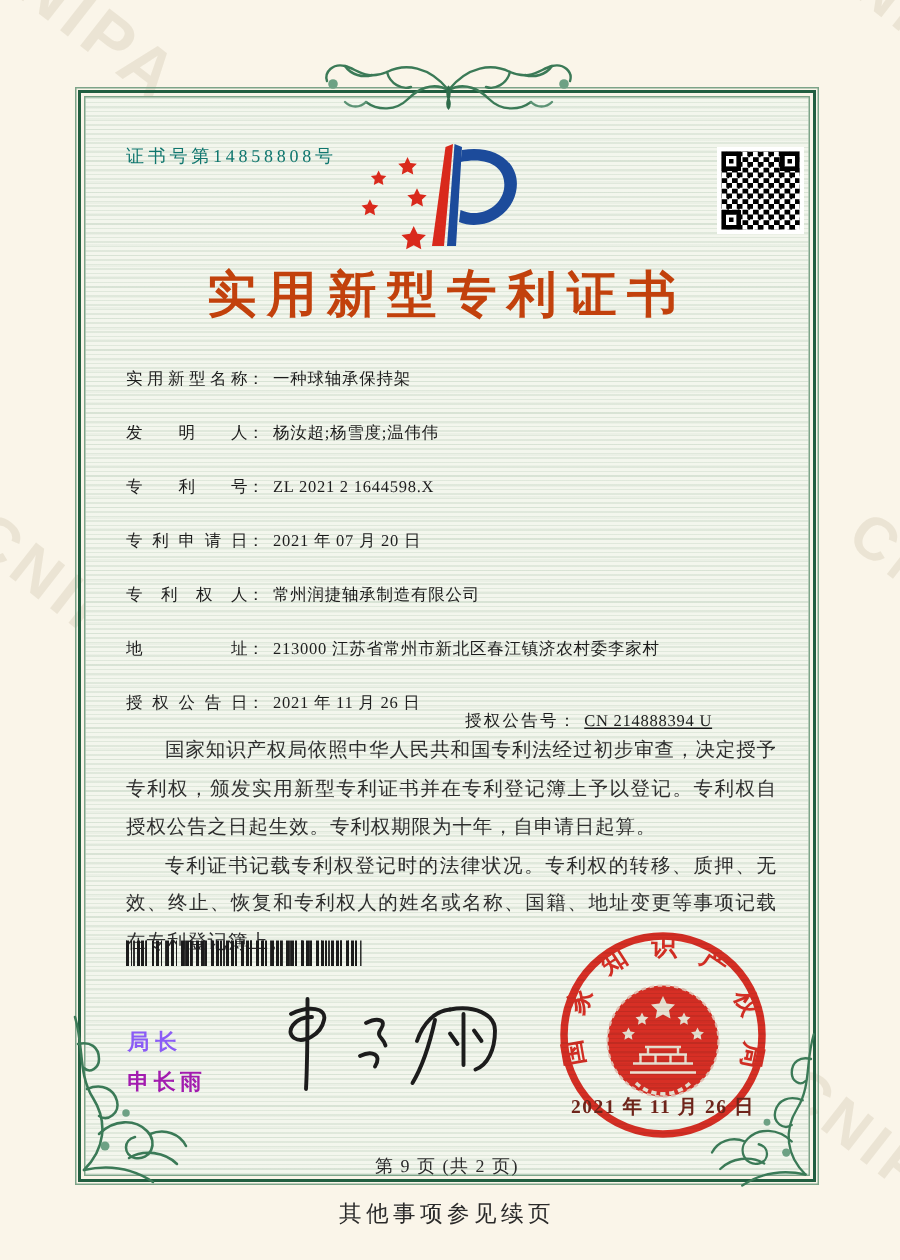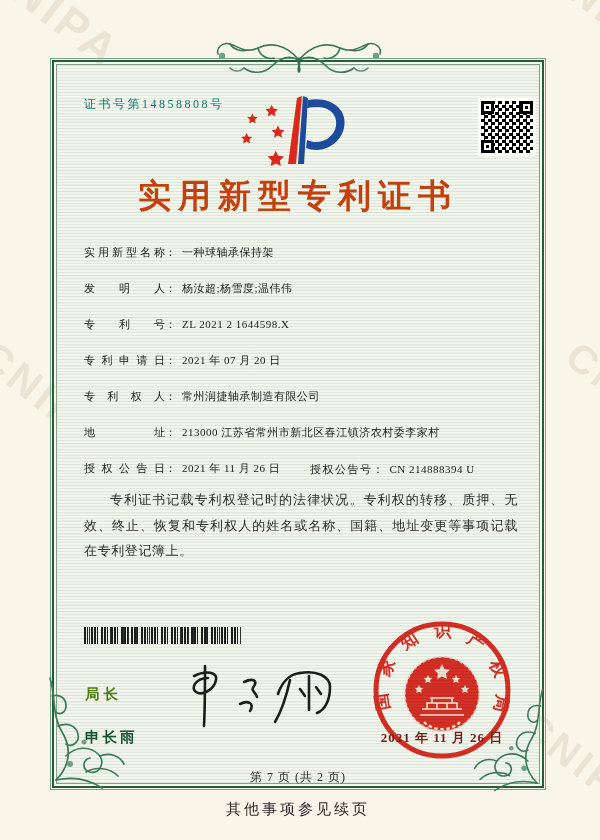--- a/index.html
+++ b/index.html
@@ -72,46 +72,46 @@
     text-align:center; font-size:33px; font-weight:bold;
     letter-spacing:7px; color:#c2410c;
   }
   
   .field-row { position:absolute; left:84px; z-index:4; font-size:11px; white-space:nowrap; }
   .f-label { display:inline-block; width:81px; text-align:justify; text-align-last:justify; color:#1c1c1c; }
   .f-colon { display:inline-block; margin-right:6px; }
   .f-value { letter-spacing:0.5px; color:#1c1c1c; }
   .row-1{ top:245px; } .row-2{ top:281px; } .row-3{ top:317px; }
   .row-4{ top:353px; } .row-5{ top:389px; } .row-6{ top:425px; } .row-7{ top:461px; }
-  .pair2 { position:absolute; left:226px; top:1px; white-space:nowrap; }
+  .pair2 { position:absolute; left:226px; top:12px; white-space:nowrap;text-decoration:underline; }
   .pair2 .f-label { width:auto; letter-spacing:1.5px; }
   
   .body-text {
     position:absolute; left:84px; top:487px; width:434px; z-index:4;
     font-size:13px; line-height:25.5px; color:#2e2e2e; letter-spacing:0.6px;
     text-align:justify;
   }
   .body-text p { text-indent:2em; }
   
   .barcode {
     position:absolute; left:84px; top:627px; width:157px; height:17px; z-index:4;
     background-image:
       repeating-linear-gradient(90deg,#1c1c1c 0 2px,rgba(0,0,0,0) 2px 3px,#1c1c1c 3px 4px,rgba(0,0,0,0) 4px 7px,#1c1c1c 7px 9px,rgba(0,0,0,0) 9px 10px),
       repeating-linear-gradient(90deg,rgba(28,28,28,0.9) 0 1px,rgba(0,0,0,0) 1px 5px,rgba(28,28,28,0.9) 5px 6px,rgba(0,0,0,0) 6px 13px);
   }
   
   .director-title {
     position:absolute; left:85px; top:685px; z-index:4;
     font-family:"Liberation Sans","DejaVu Sans",sans-serif;
-    font-size:14.5px; font-weight:600; letter-spacing:4px; color:#4d7c0f;
+    font-size:14.5px; font-weight:600; letter-spacing:4px; color:#8b5cf6;
   }
   .director-name {
     position:absolute; left:85px; top:712px; z-index:4;
     font-family:"Liberation Sans","DejaVu Sans",sans-serif;
-    font-size:14.5px; font-weight:600; letter-spacing:3px; color:#14532d;margin-top:16px;
+    font-size:14.5px; font-weight:600; letter-spacing:3px; color:#a21caf;
   }
   .signature { position:absolute; left:178px; top:660px; z-index:5; }
   
   .seal { position:absolute; left:366px; top:614px; z-index:6; opacity:0.95; mix-blend-mode:multiply; }
   .seal-date {
     position:absolute; left:360px; top:729px; width:164px; z-index:7;
     text-align:center; font-size:13px; font-weight:bold; color:#6e241a;
     letter-spacing:1px; white-space:nowrap;
   }
   
@@ -236,20 +236,21 @@
   <span class="f-label">地址</span><span class="f-colon">：</span><span class="f-value">213000 江苏省常州市新北区春江镇济农村委李家村</span>
 </div>
 <div class="field-row row-7" style="position:absolute;">
   <span class="f-label">授权公告日</span><span class="f-colon">：</span><span class="f-value">2021 年 11 月 26 日</span>
   <span class="pair2">
     <span class="f-label">授权公告号</span><span class="f-colon">：</span><span class="f-value">CN 214888394 U</span>
   </span>
 </div>
 
 <div class="body-text">
+  <p>国家知识产权局依照中华人民共和国专利法经过初步审查，决定授予专利权，颁发实用新型专利证书并在专利登记簿上予以登记。专利权自授权公告之日起生效。专利权期限为十年，自申请日起算。</p>
   <p>专利证书记载专利权登记时的法律状况。专利权的转移、质押、无效、终止、恢复和专利权人的姓名或名称、国籍、地址变更等事项记载在专利登记簿上。</p>
 </div>
 
 <div class="barcode"></div>
 
 <div class="director-title">局长</div>
 <div class="director-name">申长雨</div>
 
 <svg class="signature" width="162" height="74" viewBox="0 0 162 74" aria-label="申长雨">
   <g fill="none" stroke="#1c1c1c" stroke-width="2.6" stroke-linecap="round" stroke-linejoin="round">
@@ -294,14 +295,14 @@
       <path d="M-10,8 L-10,13 M10,8 L10,13"></path>
       <path d="M-15,13 L-15,19 M-5,13 L-5,19 M5,13 L5,19 M15,13 L15,19"></path>
       <path d="M-22,25 L22,25"></path>
     </g>
 
     <path d="M-18,32 A 26 26 0 0 0 18,32" fill="none" stroke="#f6e9e2" stroke-width="2.4" stroke-dasharray="3.5 2.5"></path>
   </g>
 </svg>
 <div class="seal-date">2021 年 11 月 26 日</div>
 
-<div class="page-info">第 7 页 (共 2 页)</div>
+<div class="page-info">第 9 页 (共 2 页)</div>
 <div class="continuation">其他事项参见续页</div>
 
 </body></html>

